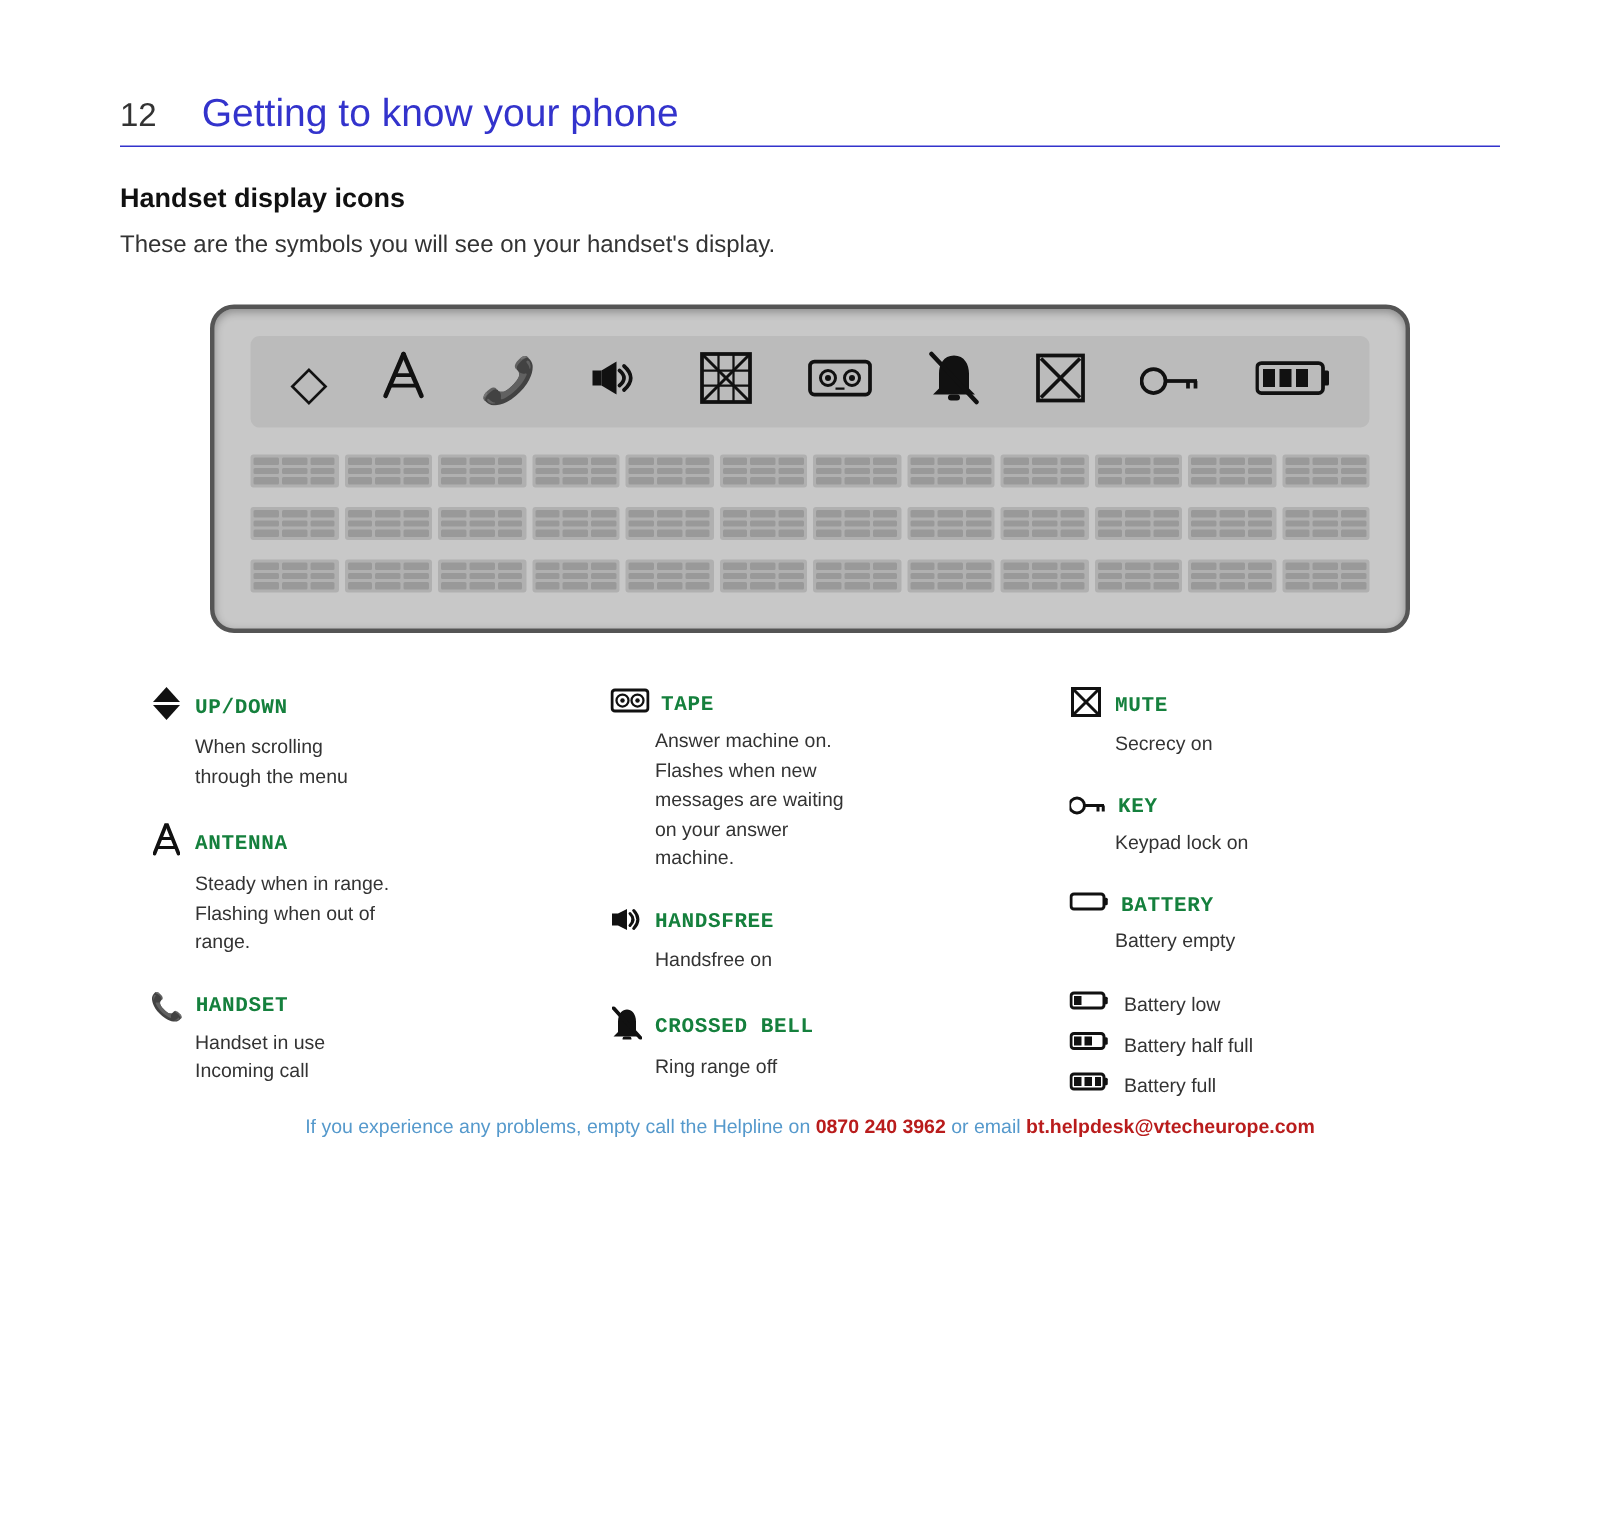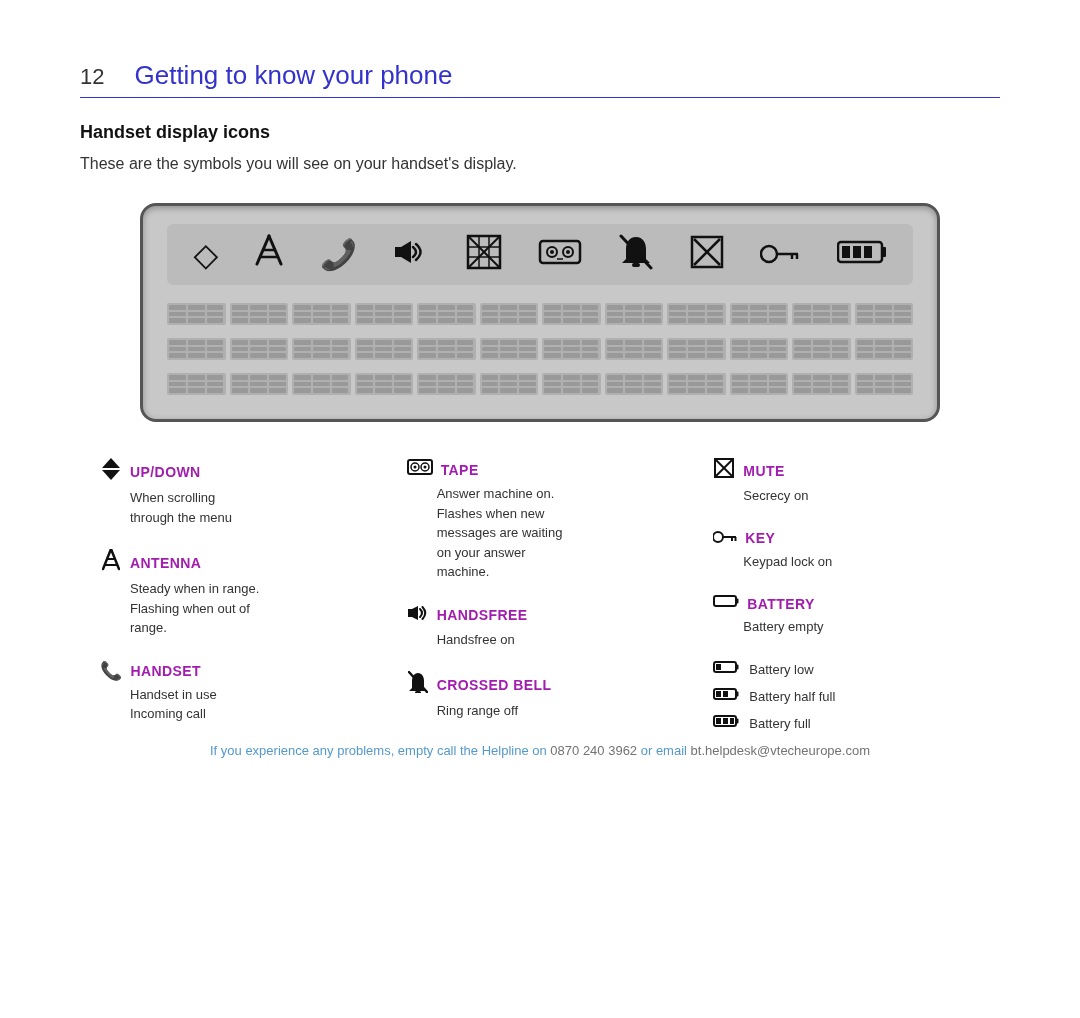--- a/index.html
+++ b/index.html
@@ -132,23 +132,24 @@
     .legend-icon {
       font-size: 18px;
       color: #111;
       min-width: 22px;
       text-align: center;
     }
 
     .legend-label {
       font-size: 14px;
       font-weight: bold;
-      color: #a21caf;
+      color: #15803d;
       text-transform: uppercase;
       letter-spacing: 0.03em;
+      font-family: Liberation Mono, monospace;
     }
 
     .legend-desc {
       font-size: 13px;
       color: #333;
       line-height: 1.5;
       padding-left: 30px;
     }
 
     
@@ -176,22 +177,22 @@
       position: absolute;
       bottom: 28px;
       left: 0;
       right: 0;
       text-align: center;
       font-size: 13px;
       color: #5599cc;
     }
 
     .footer strong {
-      color: #737373;
-      font-weight: normal;
+      color: #b91c1c;
+      font-weight: bold;
     }
   </style>
 </head>
 <body>
 
 <div class="page">
 
   <div class="page-header">
     <span class="page-number">12</span>
     <span class="page-title">Getting to know your phone</span>

